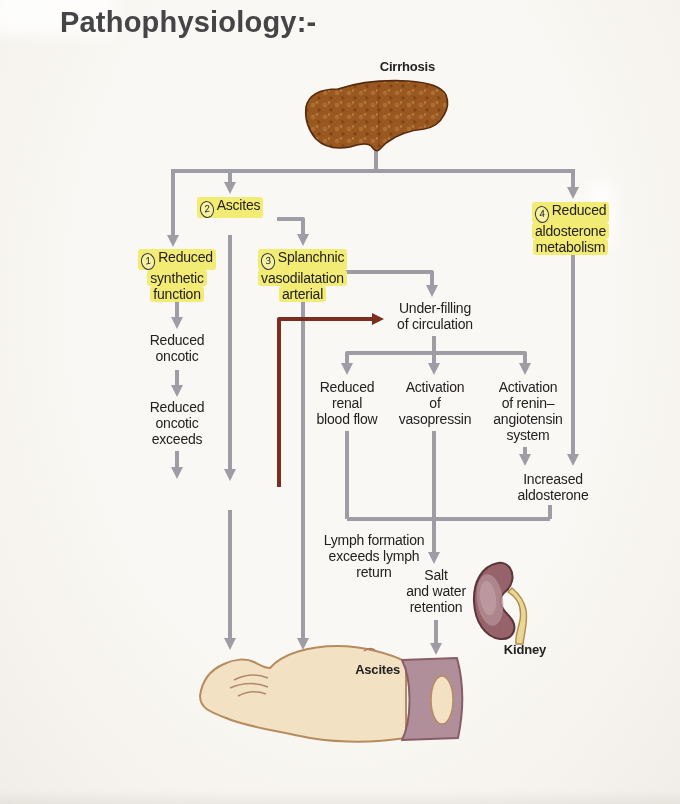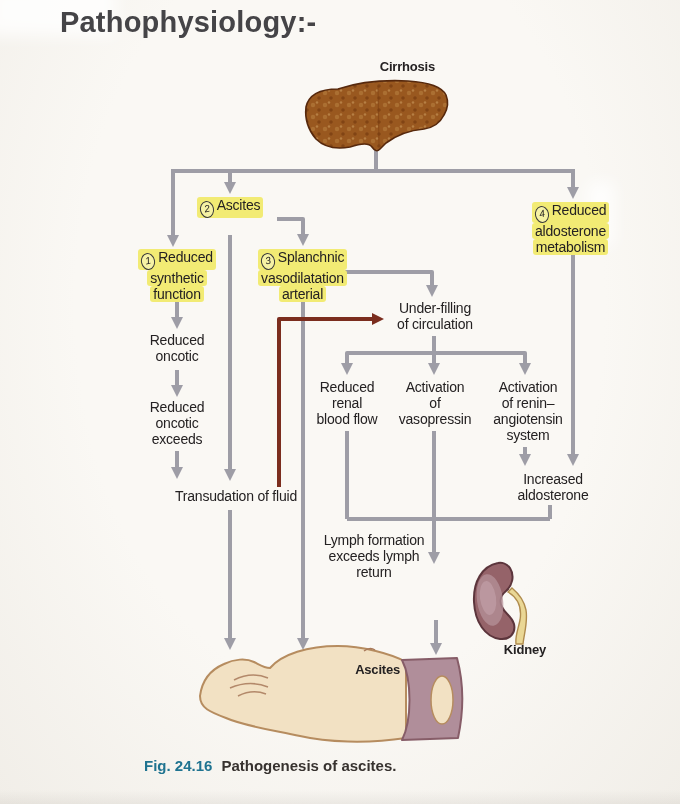--- a/index.html
+++ b/index.html
@@ -144,23 +144,20 @@
     <span class="ln">Reduced</span>
     <span class="ln">oncotic</span>
   </div>
 
   <div class="node" style="left:117px;top:399px;width:120px">
     <span class="ln">Reduced</span>
     <span class="ln">oncotic</span>
     <span class="ln">exceeds</span>
   </div>
 
-  <div class="node" style="left:150px;top:488px;width:172px">
-    <span class="ln">Transudation of fluid</span>
-  </div>
 
   <div class="node" style="left:295px;top:379px;width:104px">
     <span class="ln">Reduced</span>
     <span class="ln">renal</span>
     <span class="ln">blood flow</span>
   </div>
 
   <div class="node" style="left:377px;top:379px;width:116px">
     <span class="ln">Activation</span>
     <span class="ln">of</span>
@@ -178,26 +175,28 @@
     <span class="ln">Increased</span>
     <span class="ln">aldosterone</span>
   </div>
 
   <div class="node left" style="left:309px;top:532px;width:130px">
     <span class="ln">Lymph formation</span>
     <span class="ln">exceeds lymph</span>
     <span class="ln">return</span>
   </div>
 
+  <div class="node" style="left:386px;top:567px;width:100px">
+    <span class="ln">Salt</span>
+    <span class="ln">and water</span>
+    <span class="ln">retention</span>
+  </div>
 
   <div class="node bold" style="left:300px;top:662px;width:100px">
     <span class="ln">Ascites</span>
   </div>
 
   <div class="node bold" style="left:470px;top:642px;width:76px">
     <span class="ln">Kidney</span>
   </div>
 
-  <div class="caption">
-    <span class="fig">Fig. 24.16</span><span>Pathogenesis of ascites.</span>
-  </div>
 
 </div>
 
 </body></html>

